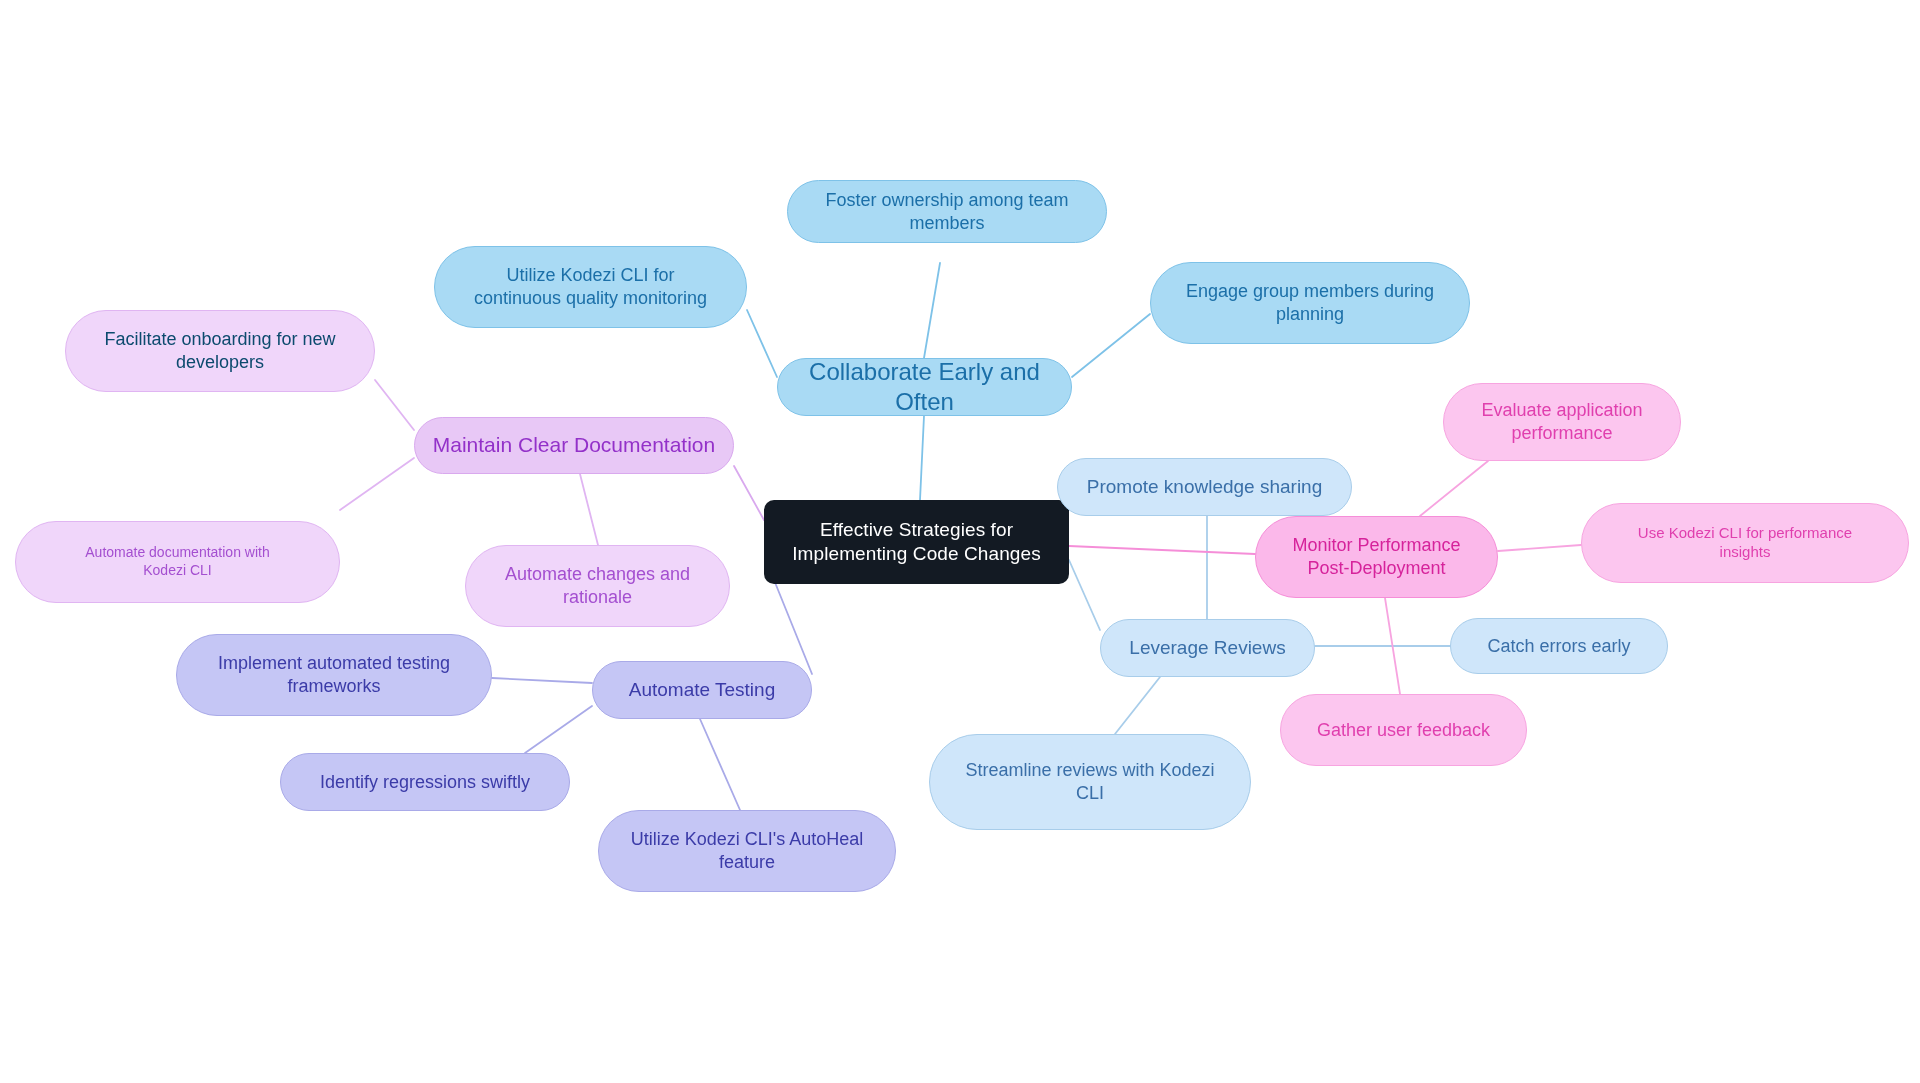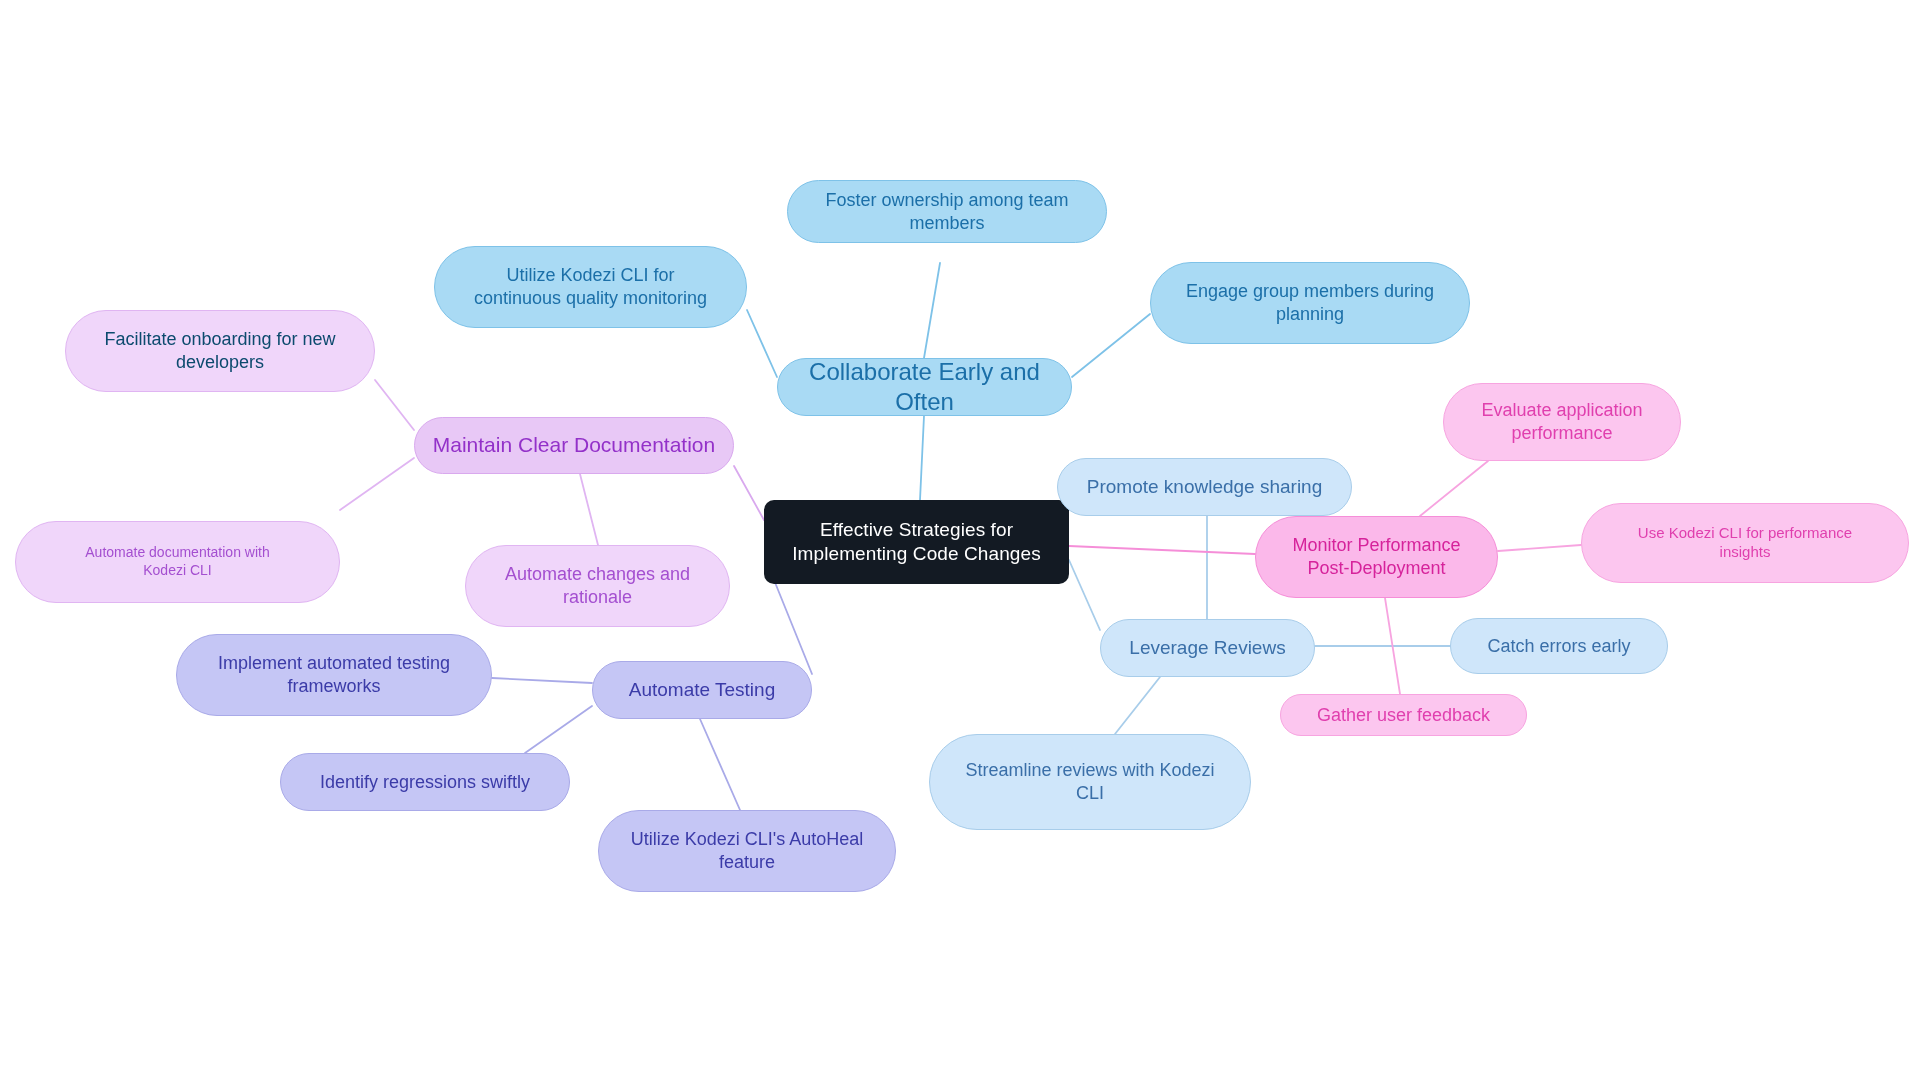--- a/index.html
+++ b/index.html
@@ -101,15 +101,15 @@
       <div class="node" style="left: 1057px; top: 440px; width: 295px; height: 58px; background: rgb(207, 230, 250); color: rgb(58, 111, 168); border-color: rgb(168, 205, 234); font-size: 19px; margin-top: 18px;"><span class="node-label">Promote knowledge sharing</span></div>
       <div class="node" style="left: 1450px; top: 618px; width: 218px; height: 56px; background: rgb(207, 230, 250); color: rgb(58, 111, 168); border-color: rgb(168, 205, 234); font-size: 18px;"><span class="node-label">Catch errors early</span></div>
       <div class="node" style="left: 929px; top: 734px; width: 322px; height: 96px; background: rgb(207, 230, 250); color: rgb(58, 111, 168); border-color: rgb(168, 205, 234); font-size: 18px;"><span class="node-label">Streamline reviews with Kodezi
 CLI</span></div>
       <div class="node" style="left: 1255px; top: 516px; width: 243px; height: 82px; background: rgb(251, 184, 234); color: rgb(214, 35, 155); border-color: rgb(245, 142, 216); font-size: 18px;"><span class="node-label">Monitor Performance
 Post-Deployment</span></div>
       <div class="node" style="left: 1443px; top: 383px; width: 238px; height: 78px; background: rgb(252, 198, 239); color: rgb(224, 63, 174); border-color: rgb(247, 164, 224); font-size: 18px;"><span class="node-label">Evaluate application
 performance</span></div>
       <div class="node" style="left: 1581px; top: 503px; width: 328px; height: 80px; background: rgb(252, 198, 239); color: rgb(224, 63, 174); border-color: rgb(247, 164, 224); font-size: 15px;"><span class="node-label">Use Kodezi CLI for performance
 insights</span></div>
-      <div class="node" style="left: 1280px; top: 694px; width: 247px; height: 42px; background: rgb(252, 198, 239); color: rgb(224, 63, 174); border-color: rgb(247, 164, 224); font-size: 18px;"><span class="node-label">Gather user feedback</span></div>
+      <div class="node" style="left: 1280px; top: 694px; width: 247px; height: 72px; background: rgb(252, 198, 239); color: rgb(224, 63, 174); border-color: rgb(247, 164, 224); font-size: 18px;"><span class="node-label">Gather user feedback</span></div>
     </div>
 </div>
 
 </body></html>

